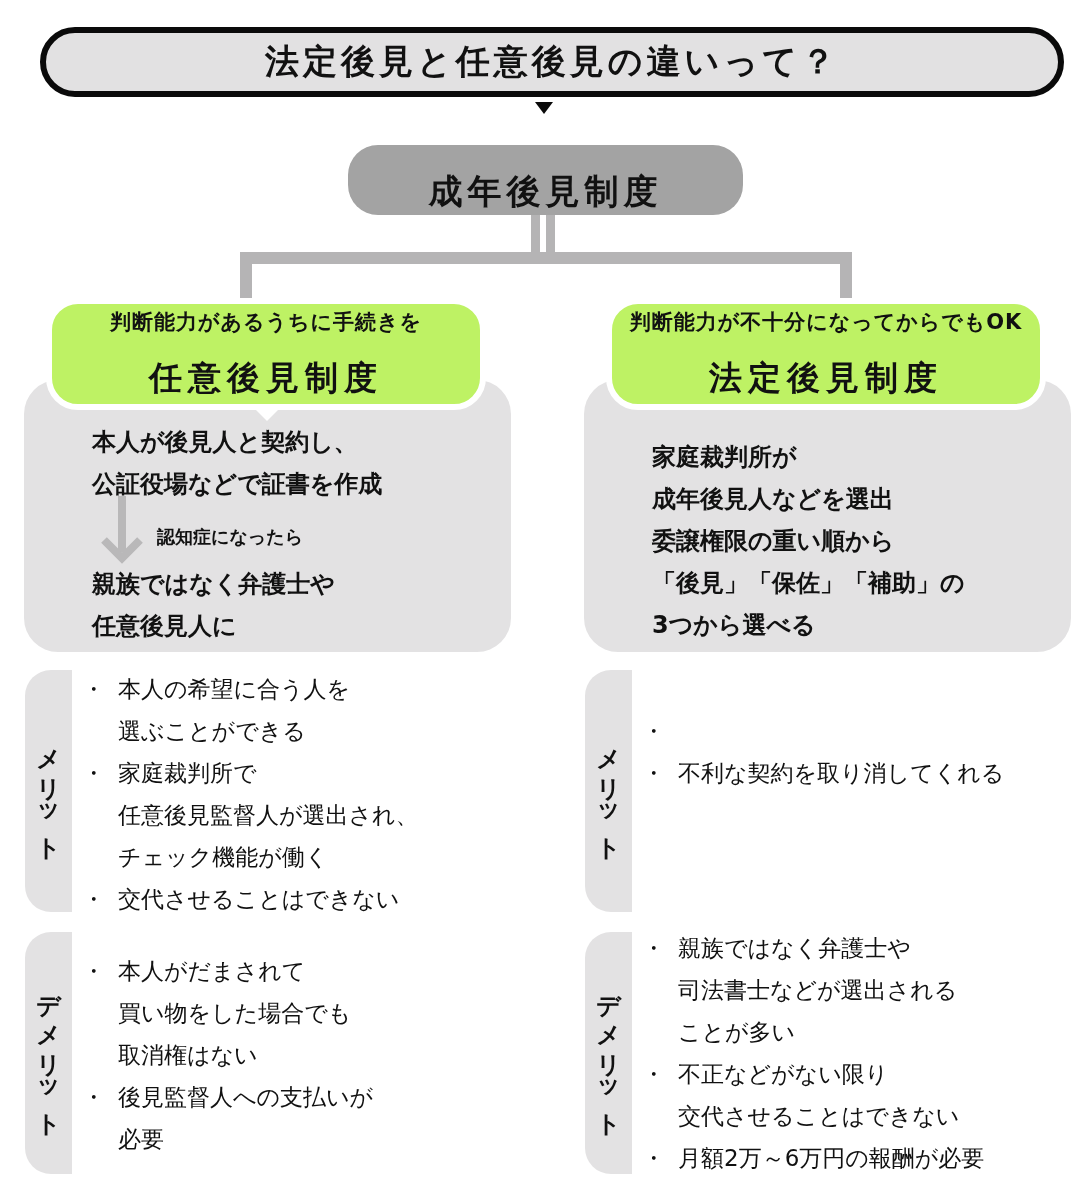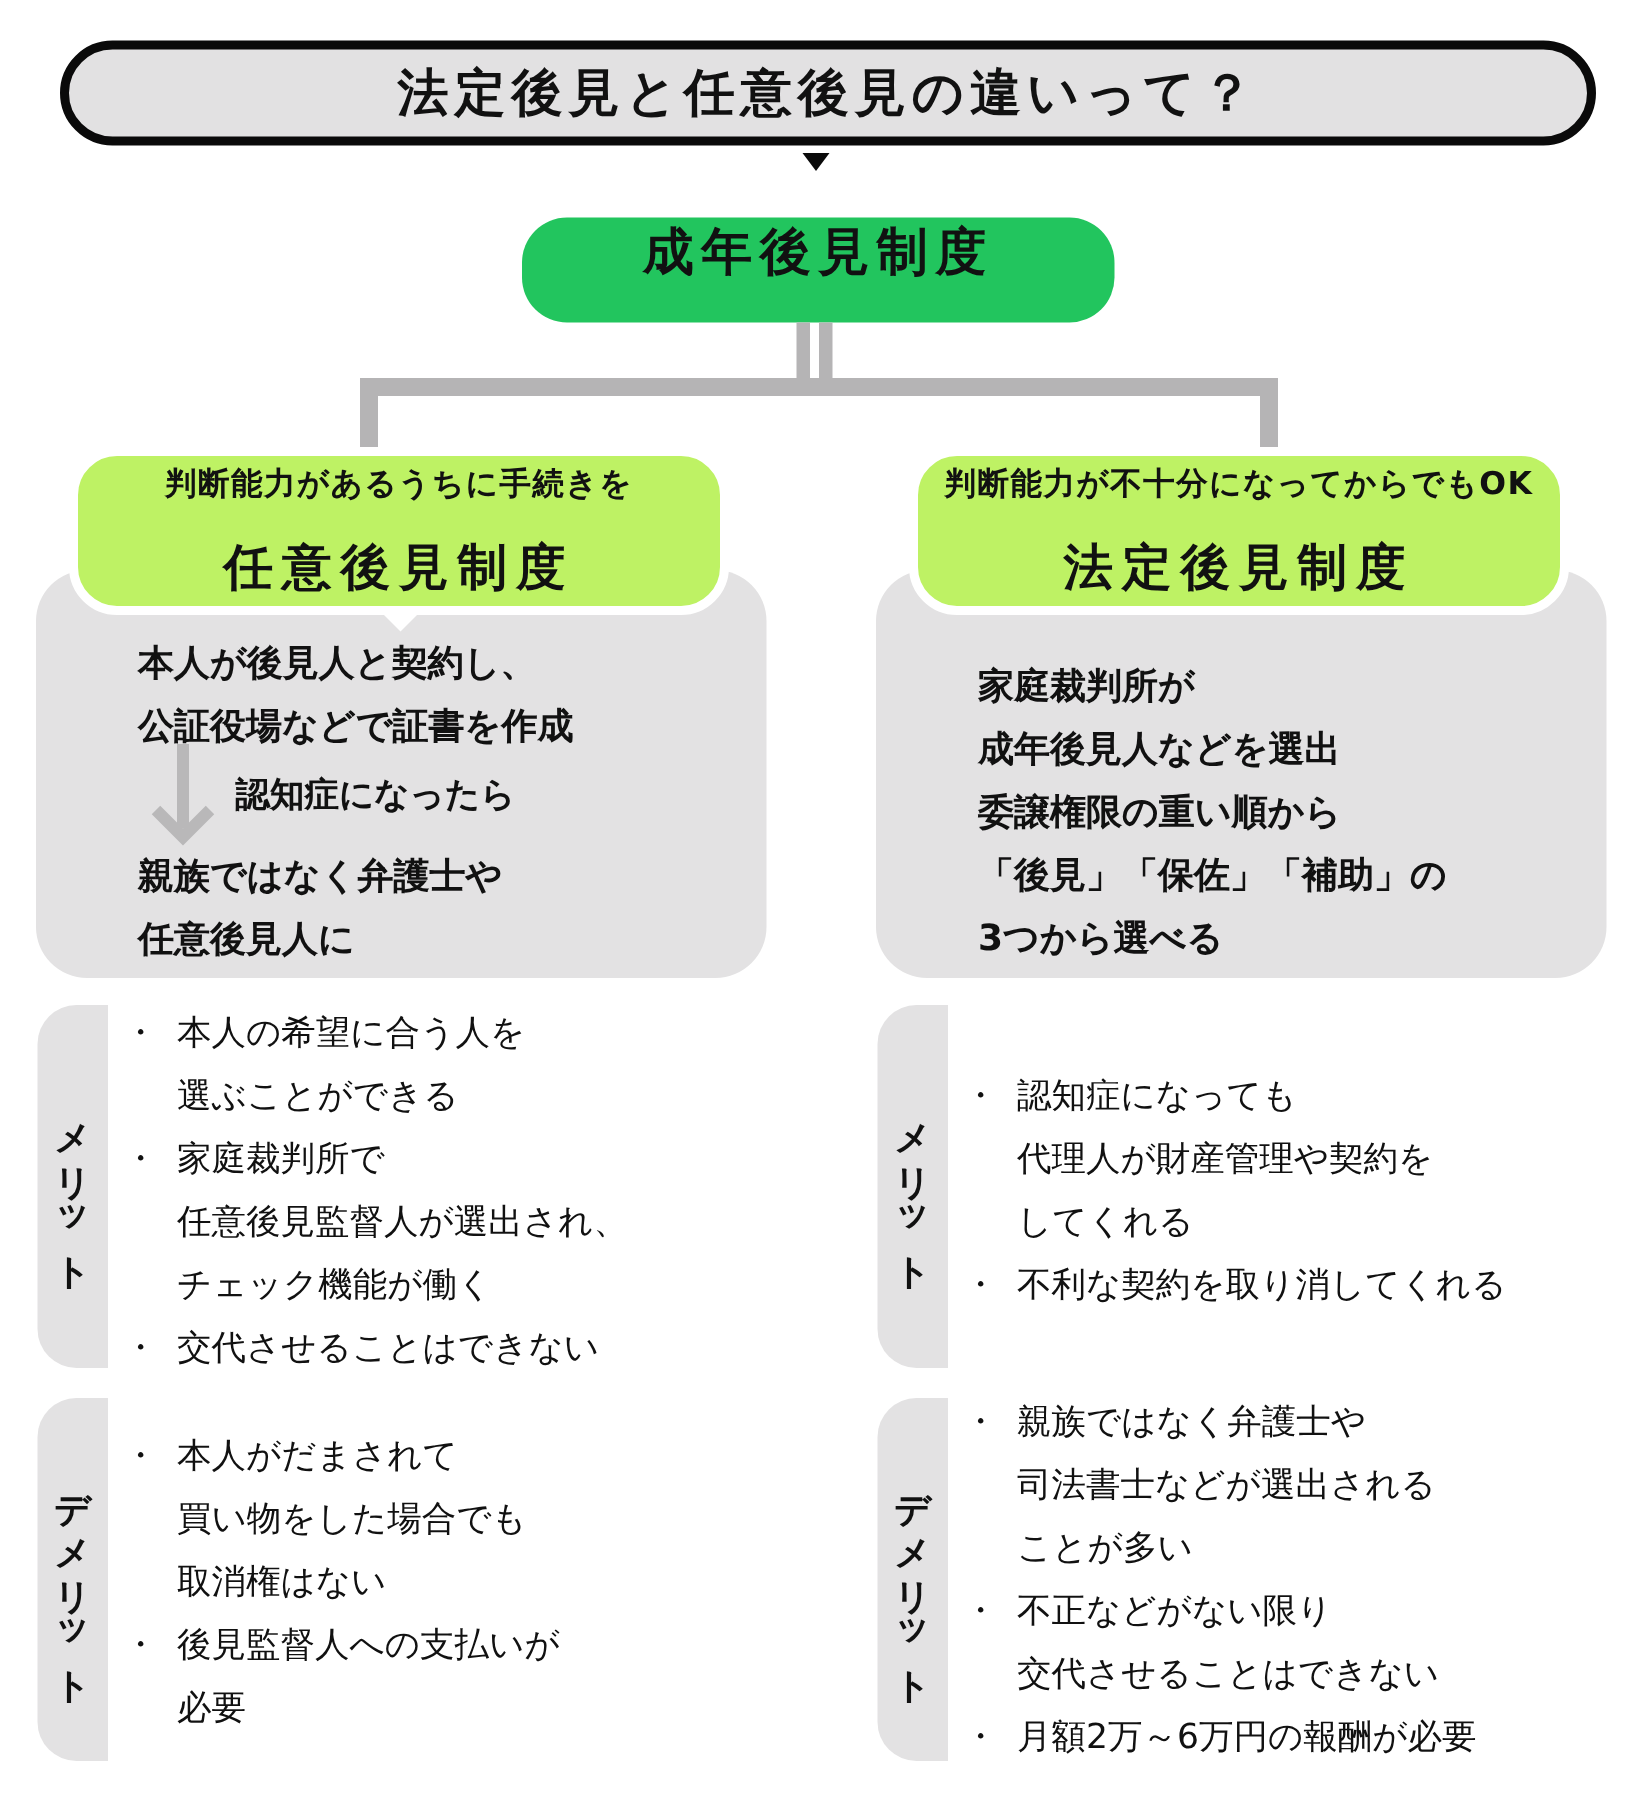--- a/index.html
+++ b/index.html
@@ -10,37 +10,37 @@
   
   #title-bubble { left:40px; top:27px; width:1024px; height:70px; box-sizing:border-box;
     border:6px solid #0a0a0a; border-radius:38px; background:#e2e1e2;
     display:flex; align-items:center; justify-content:center; }
   #title-bubble span { font-size:34px; font-weight:bold; letter-spacing:4px; }
   #title-tail { left:535px; top:102px; width:0; height:0;
     border-left:9px solid transparent; border-right:9px solid transparent; border-top:12px solid #0a0a0a; }
 
   
   #root-node { left:348px; top:145px; width:395px; height:70px; border-radius:30px;
-    background:#22c55e; display:flex; align-items:flex-start; justify-content:center; }
+    background:#a3a3a3; display:flex; align-items:flex-end; justify-content:center; }
   #root-node span { font-size:34px; font-weight:bold; letter-spacing:5px; }
 
   
   .conn { background:#b5b4b5; }
 
   
   .panel-bg { background:#e3e2e3; border-radius:34px; }
   .panel-head { background:#bef264; border-radius:32px; border:6px solid #ffffff;
      box-sizing:border-box; display:flex; flex-direction:column; align-items:center; justify-content:center; }
   .panel-head .sub { font-size:21px; font-weight:bold; letter-spacing:1px; }
   .panel-head .main { font-size:33px; font-weight:bold; letter-spacing:6px; margin-top:20px; }
   .head-tail { width:0; height:0; border-left:12px solid transparent; border-right:12px solid transparent;
      border-top:12px solid #ffffff; }
 
   .body-text { font-size:24px; font-weight:bold; line-height:42px; white-space:pre; }
-  .arrow-note { font-size:23px; font-weight:bold; }
+  .arrow-note { font-size:18px; font-weight:bold;margin-top:11px; }
 
   
   .tag { background:#e3e2e3; border-radius:26px 0 0 26px; display:flex; align-items:center; justify-content:center; }
   .tag span { writing-mode:vertical-rl; font-size:24px; font-weight:bold; letter-spacing:2px; }
   .list { font-size:23px; line-height:42px; }
   .list .item { display:flex; }
   .list .bullet { width:36px; flex:0 0 36px; text-align:left; }
   .list .lines { white-space:pre; }
 </style>
 </head>
@@ -125,23 +125,20 @@
 必要</span>
     </div>
 </div>
 
 <div class="abs tag" style="left:585px;top:670px;width:47px;height:242px;">
   <span>メリット</span>
 </div>
 <div class="abs list" style="left:642px;top:710px;">
   <div class="item">
       <span class="bullet">・</span>
-      <span class="lines">認知症になっても
-代理人が財産管理や契約を
-してくれる</span>
     </div>
   <div class="item">
       <span class="bullet">・</span>
       <span class="lines">不利な契約を取り消してくれる</span>
     </div>
 </div>
 
 <div class="abs tag" style="left:585px;top:932px;width:47px;height:242px;">
   <span>デメリット</span>
 </div>

